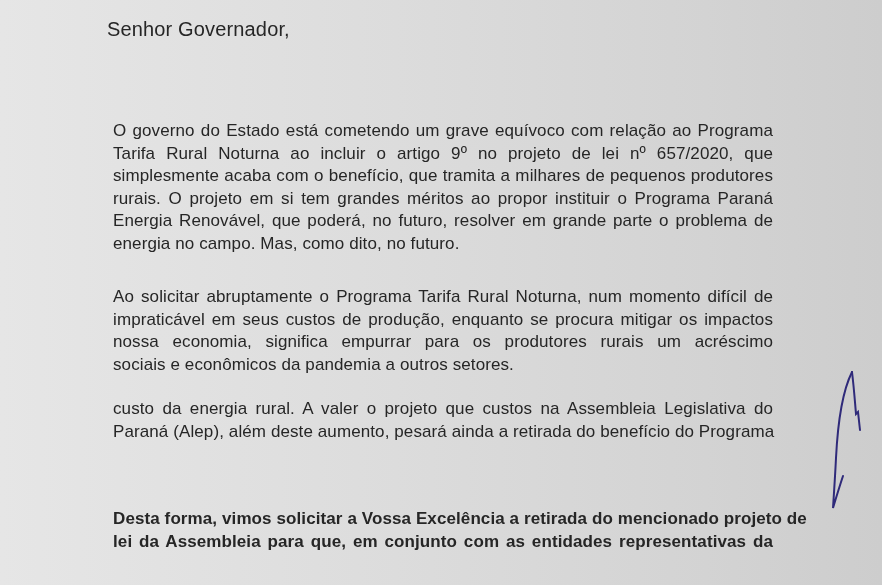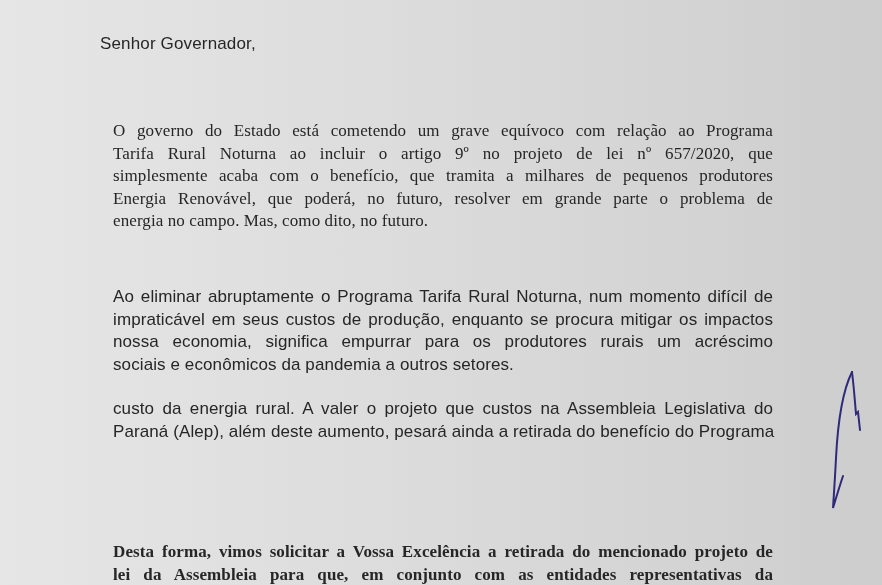--- a/index.html
+++ b/index.html
@@ -15,74 +15,74 @@
       font-family: "Liberation Sans", "DejaVu Sans", sans-serif;
       color: #262626;
     }
     .page {
       position: absolute;
       left: 0; top: 0;
       width: 882px; height: 585px;
     }
     .salutation {
       position: absolute;
-      left: 100px;
+      left: 107px;
       top: 18px;
-      font-size: 17px;
+      font-size: 20px;
       letter-spacing: 0.15px;
-      margin-top: 16px;
     }
     .para {
       position: absolute;
       left: 113px;
       width: 660px;
       font-size: 17px;
       line-height: 22.6px;
       text-align: justify;
       letter-spacing: 0.1px;
       margin: 0;
     }
     .line {
       display: block;
       text-align: justify;
       text-align-last: justify;
       white-space: nowrap;
     }
     .line.last {
       text-align-last: left;
     }
-    .p1 { top: 120px; font-family: Liberation Serif, serif; }
+    .p1 { top: 120px; }
     .p2 { top: 286px; }
     .p3 { top: 398px; }
-    .p4 { top: 540px; font-weight: bold; line-height: 23px; font-family: Liberation Serif, serif; }
+    .p4 { top: 507px; font-weight: bold; line-height: 23px; }
     .signature {
       position: absolute;
       left: 830px;
       top: 368px;
       width: 40px;
       height: 150px;
     }
   </style>
 </head>
 <body>
 
 <div class="page">
 
   <div class="salutation">Senhor Governador,</div>
 
   <div class="para p1">
     <span class="line">O governo do Estado está cometendo um grave equívoco com relação ao Programa</span>
     <span class="line">Tarifa Rural Noturna ao incluir o artigo 9º no projeto de lei nº 657/2020, que</span>
     <span class="line">simplesmente acaba com o benefício, que tramita a milhares de pequenos produtores</span>
+    <span class="line">rurais. O projeto em si tem grandes méritos ao propor instituir o Programa Paraná</span>
     <span class="line">Energia Renovável, que poderá, no futuro, resolver em grande parte o problema de</span>
     <span class="line last">energia no campo. Mas, como dito, no futuro.</span>
   </div>
 
   <div class="para p2">
-    <span class="line">Ao eliminar abruptamente o Programa Tarifa Rural Noturna, num momento difícil de</span>
+    <span class="line">Ao solicitar abruptamente o Programa Tarifa Rural Noturna, num momento difícil de</span>
     <span class="line">impraticável em seus custos de produção, enquanto se procura mitigar os impactos</span>
     <span class="line">nossa economia, significa empurrar para os produtores rurais um acréscimo</span>
     <span class="line last">sociais e econômicos da pandemia a outros setores.</span>
   </div>
 
   <div class="para p3">
     <span class="line">custo da energia rural. A valer o projeto que custos na Assembleia Legislativa do</span>
     <span class="line">Paraná (Alep), além deste aumento, pesará ainda a retirada do benefício do Programa</span>
   </div>
 

